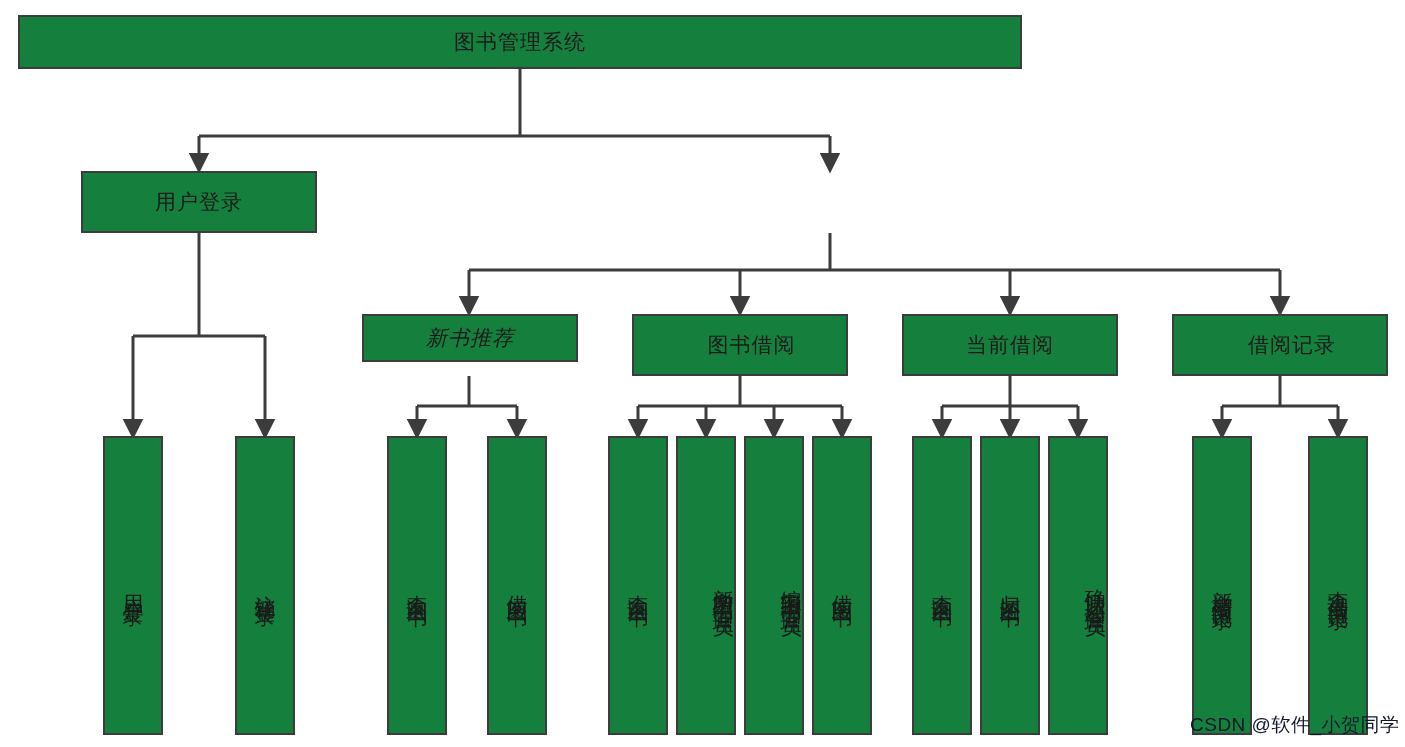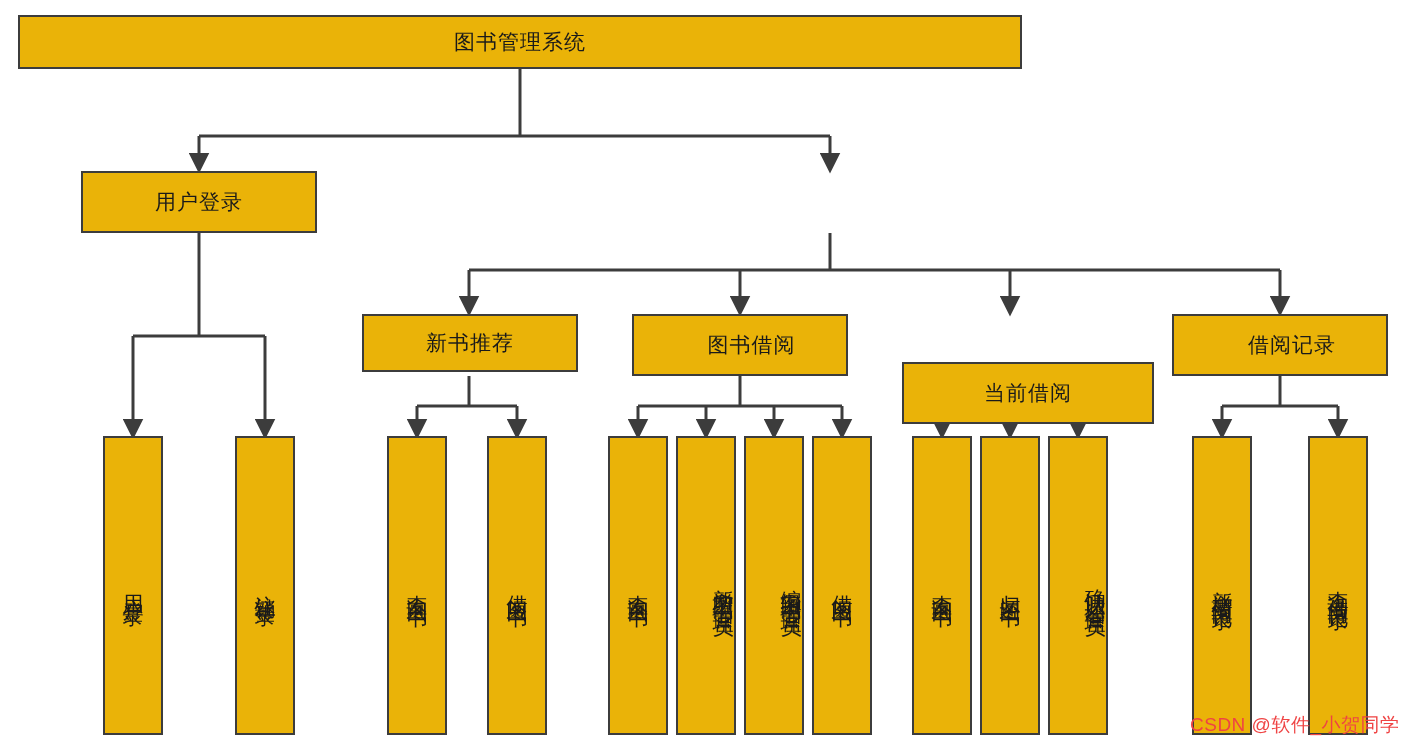--- a/index.html
+++ b/index.html
@@ -14,21 +14,21 @@
     position: relative;
     width: 1405px;
     height: 747px;
     background: #ffffff;
     overflow: hidden;
   }
   .node {
     position: absolute;
     box-sizing: border-box;
     border: 2px solid #3c3c3c;
-    background: #eab308;
+    background: #15803d;
     display: flex;
     align-items: center;
     justify-content: center;
     color: #1a1a1a;
   }
   .node.horiz {
     font-size: 21px;
     letter-spacing: 1px;
   }
   .node.vert {
@@ -50,21 +50,21 @@
     top: 0;
     width: 1405px;
     height: 747px;
     pointer-events: none;
   }
   .watermark {
     position: absolute;
     left: 1190px;
     top: 712px;
     font-size: 19px;
-    color: #ef4444;
+    color: #0f172a;
     white-space: nowrap;
     letter-spacing: 0.5px;
   }
 </style>
 </head>
 <body>
 
 <div id="canvas">
 
   <svg id="edges" viewBox="0 0 1405 747" xmlns="http://www.w3.org/2000/svg">
@@ -116,23 +116,23 @@
       <path d="M 1222 406 L 1338 406"></path>
       <path d="M 1222 406 L 1222 429" marker-end="url(#arrow)"></path>
       <path d="M 1338 406 L 1338 429" marker-end="url(#arrow)"></path>
     </g>
   </svg>
 
   <div class="node horiz" style="left:18px; top:15px; width:1004px; height:54px;">图书管理系统</div>
 
   <div class="node horiz" style="left:81px; top:171px; width:236px; height:62px;">用户登录</div>
 
-  <div class="node horiz" style="left:362px; top:314px; width:216px; height:58px;">新书推荐</div>
+  <div class="node horiz" style="left:362px; top:314px; width:216px; height:48px;font-style:italic;">新书推荐</div>
   <div class="node horiz" style="left:632px; top:314px; width:216px; height:62px;padding-left:23px;">图书借阅</div>
-  <div class="node horiz" style="left:902px; top:314px; width:252px; height:62px;margin-top:48px;">当前借阅</div>
+  <div class="node horiz" style="left:902px; top:314px; width:216px; height:62px;">当前借阅</div>
   <div class="node horiz" style="left:1172px; top:314px; width:216px; height:62px;padding-left:24px;">借阅记录</div>
 
   <div class="node vert mid" style="left:103px; top:436px; width:60px; height:299px;">用户登录</div>
   <div class="node vert mid" style="left:235px; top:436px; width:60px; height:299px;">注销登录</div>
 
   <div class="node vert mid" style="left:387px; top:436px; width:60px; height:299px;">查询图书</div>
   <div class="node vert mid" style="left:487px; top:436px; width:60px; height:299px;">借阅图书</div>
 
   <div class="node vert mid" style="left:608px; top:436px; width:60px; height:299px;">查询图书</div>
   <div class="node vert pad-more" style="left:676px; top:436px; width:60px; height:299px;">新增图书（管理员）</div>

